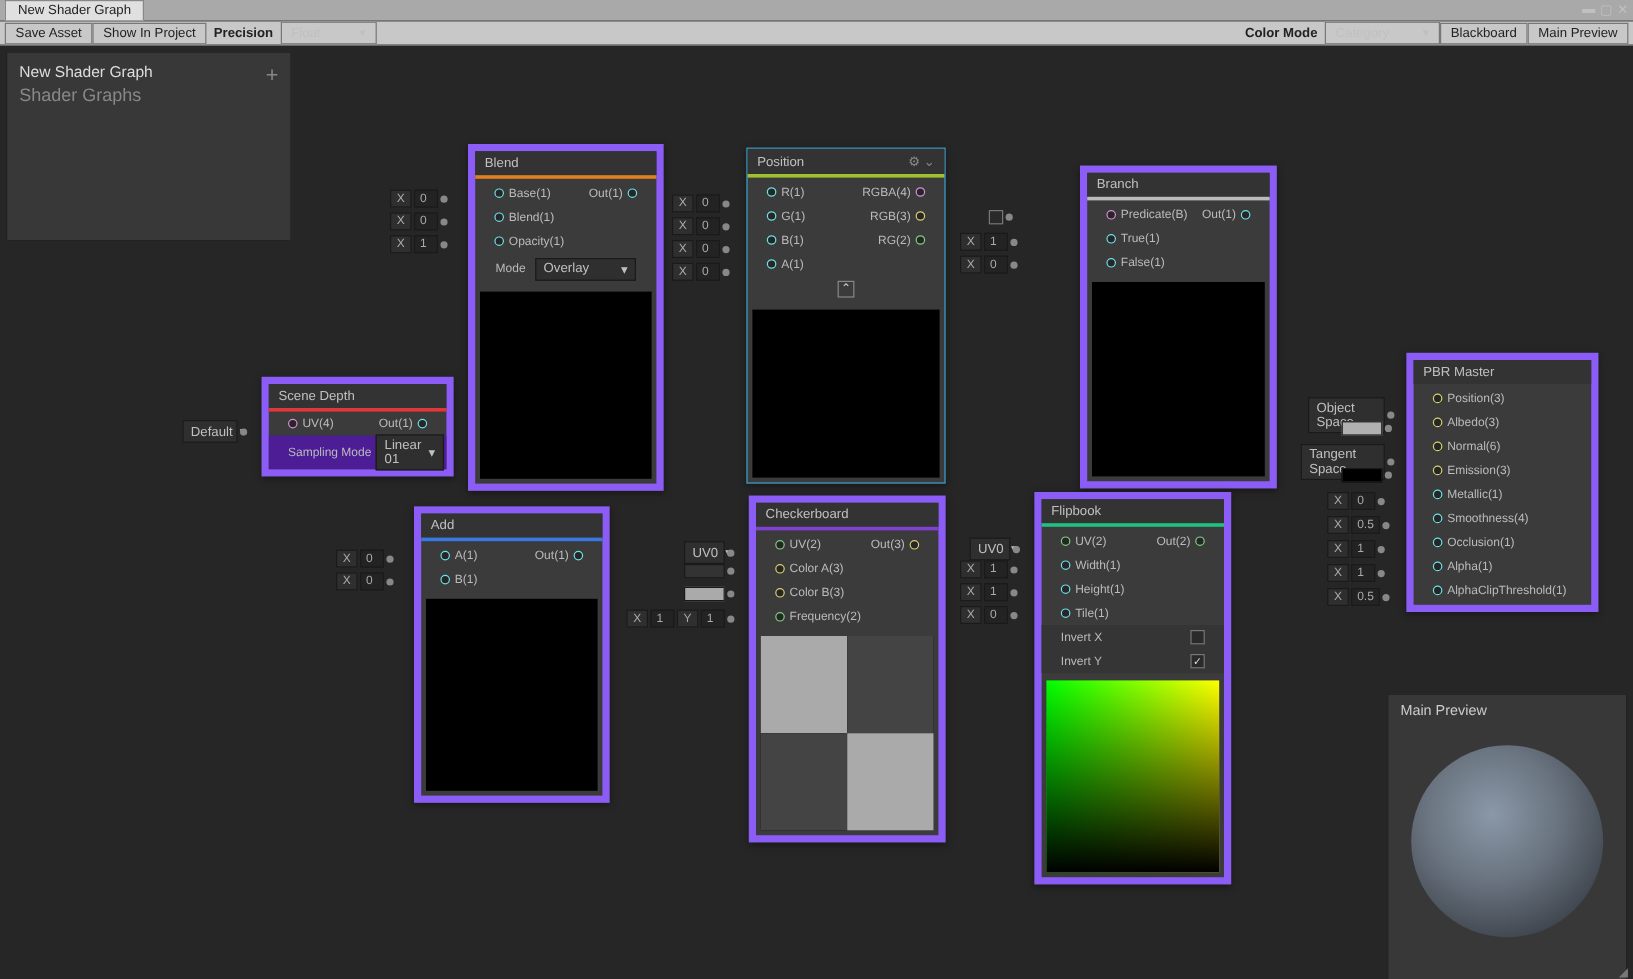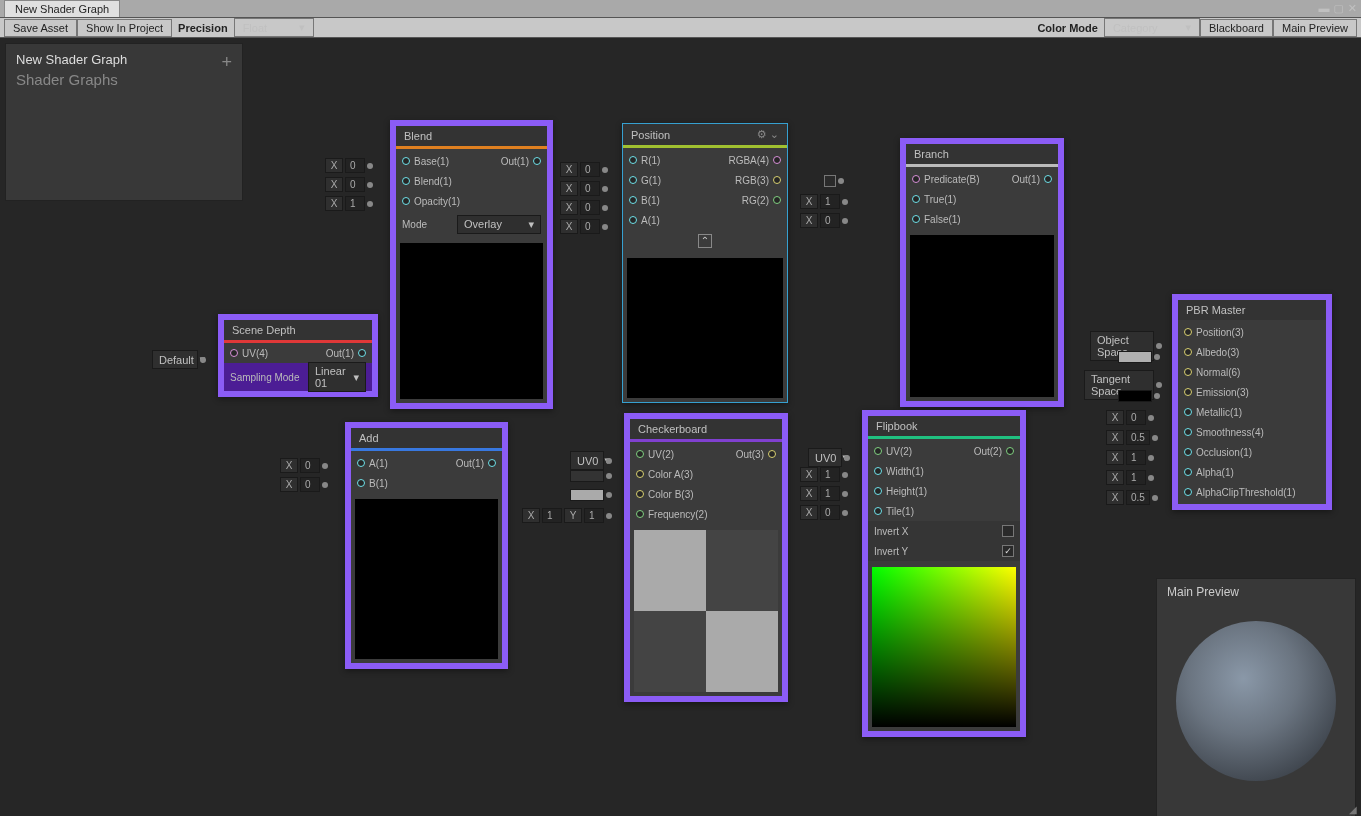--- a/index.html
+++ b/index.html
@@ -17,21 +17,21 @@
 .blackboard{left:5px;top:5px;width:238px;height:158px;}
 .blackboard .hdr{padding:8px 10px;display:flex;justify-content:space-between;align-items:flex-start;}
 .blackboard .hdr .title{font-size:13px;color:#ddd;}
 .blackboard .hdr .sub{font-size:15px;color:#888;margin-top:4px;}
 .blackboard .plus{font-size:18px;color:#888;cursor:pointer;}
 .node{position:absolute;background:#3b3b3b;border:6px solid #8b5cf6;min-width:160px;box-shadow:0 2px 6px rgba(0,0,0,.4);}
 .node.selected{border:1px solid #36a0d0;}
 .node .nhdr{background:#333;padding:4px 8px;font-size:11px;color:#ccc;display:flex;justify-content:space-between;align-items:center;}
 .node .accent{height:3px;}
 .node .body{padding:2px 0;}
-.row{display:flex;align-items:center;height:20px;padding:0 6px;gap:4px;position:relative;}
+.row{display:flex;align-items:center;height:20px;padding:0 16px;gap:4px;position:relative;}
 .row .port{width:8px;height:8px;border-radius:50%;border:1px solid #888;background:#262626;}
 .row .port.cyan{border-color:#6ee0e8;}
 .row .port.mag{border-color:#d88fd8;}
 .row .port.yel{border-color:#d8d070;}
 .row .port.grn{border-color:#80d080;}
 .row .lbl{font-size:10px;color:#bbb;white-space:nowrap;}
 .row.inout{justify-content:space-between;}
 .row .inwrap{display:flex;align-items:center;gap:4px;}
 .preview{background:#000;margin:4px;}
 .ext{position:absolute;display:flex;align-items:center;gap:2px;}
@@ -109,21 +109,21 @@
           </div>
       </div>
       <div class="row">
           <span class="port cyan"></span>
           <span class="lbl">Blend(1)</span>
         </div>
       <div class="row">
           <span class="port cyan"></span>
           <span class="lbl">Opacity(1)</span>
         </div>
-      <div class="row inout" style="height:26px;padding:0 6px">
+      <div class="row inout" style="height:26px;padding:0 17px">
         <span class="lbl">Mode</span>
         <div class="ddown" style="width:84px">
             <span>Overlay</span>
             <span>▾</span>
           </div>
       </div>
     </div>
     <div class="preview" style="height:156px"></div>
   </div>
   <div class="ext" style="left:325px;top:120px">

